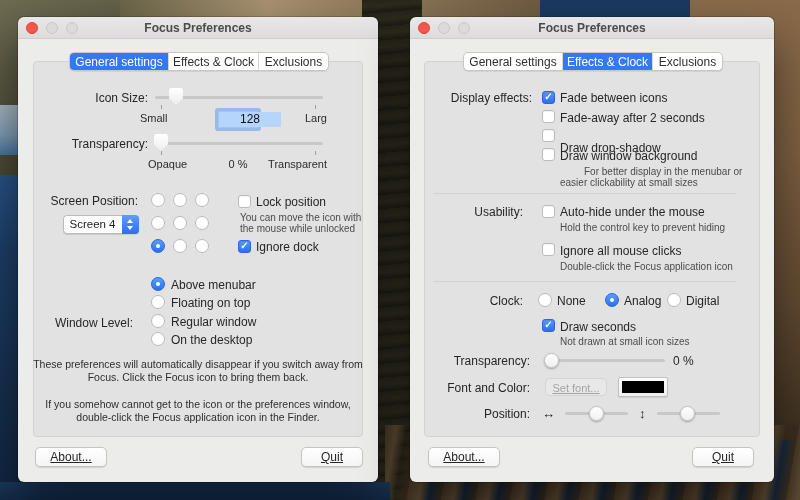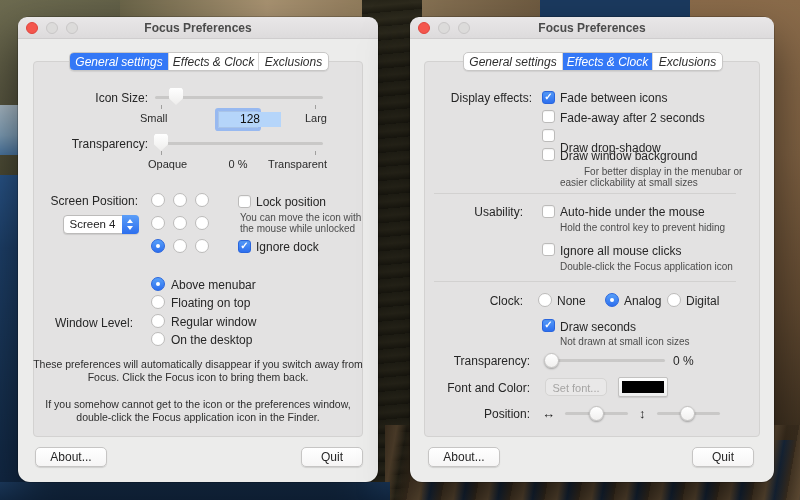--- a/index.html
+++ b/index.html
@@ -20,34 +20,34 @@
   .wp-rightrock { left:690px; top:0; width:110px; height:440px;
     background:linear-gradient(180deg,#8a6b4a 0%,#7c5f41 35%,#5f4830 70%,#3c2f1f 100%); }
   .wp-midrock { left:362px; top:0; width:60px; height:500px;
     background:repeating-linear-gradient(175deg,#262419 0px,#2e2b1e 7px,#1d1b12 14px); }
   .wp-bottomrock { left:385px; top:425px; width:415px; height:75px;
     background:repeating-linear-gradient(100deg,#473826 0px,#5d4a33 12px,#2e241733 22px,#3a2d1e 34px); }
   .wp-bottomsea { left:0; top:482px; width:390px; height:18px;
     background:linear-gradient(180deg,#1c3a5e,#132a46); }
 
   
-  .mac-window { position:absolute; background:#ececeb; border-radius:12px;
+  .mac-window { position:absolute; background:#ececeb; border-radius:6px;
     box-shadow:0 22px 45px rgba(0,0,0,.5), 0 0 0 1px rgba(0,0,0,.18); }
   .titlebar { position:absolute; left:0; top:0; right:0; height:22px;
     background:linear-gradient(180deg,#e9e7e8,#dddbdc); border-bottom:1px solid #cfcdce;
     border-radius:9px 9px 0 0; text-align:center; }
   .title { font-size:12px; line-height:22px; font-weight:bold; color:#4b4b4b; }
   .traffic { position:absolute; left:8px; top:5px; display:flex; gap:8px; }
   .dot { width:12px; height:12px; border-radius:50%; }
   .dot-close { background:#f4564d; border:1px solid #e0443d; }
   .dot-gray { background:#dcdbda; border:1px solid #c9c7c7; }
 
   .tabs { position:absolute; display:flex; height:19px; background:#ffffff;
     border:1px solid #c8c7c6; border-radius:5px; overflow:hidden;
-    box-shadow:0 1px 1px rgba(0,0,0,.08);font-style:italic; }
+    box-shadow:0 1px 1px rgba(0,0,0,.08); }
   .tab { font-size:12px; line-height:19px; text-align:center; color:#2f2f2f;
     border-left:1px solid #d8d7d6; white-space:nowrap; overflow:hidden; }
   .tab:first-child { border-left:none; }
   .tab.active { background:#3478f6; color:#fff; }
 
   .groupbox { position:absolute; background:#e3e2e2; border:1px solid #d3d2d1; border-radius:4px; }
   .divider { position:absolute; height:1px; background:#d2d1d0; }
 
   .lbl { position:absolute; font-size:12px; color:#262626; text-align:right; white-space:nowrap; }
   .txt { position:absolute; font-size:11px; color:#2b2b2b; white-space:nowrap; }
@@ -86,21 +86,21 @@
   .tri { position:absolute; left:5px; width:0; height:0; }
   .tri-up { top:4px; border-left:3.5px solid transparent; border-right:3.5px solid transparent; border-bottom:4px solid #fff; }
   .tri-dn { bottom:4px; border-left:3.5px solid transparent; border-right:3.5px solid transparent; border-top:4px solid #fff; }
 
   .field { position:absolute; background:#fff; border:1px solid #a9c4e8; text-align:center;
     font-size:12px; color:#111; box-shadow:0 0 0 3px rgba(77,144,254,.5); border-radius:1px; }
   .field .sel { background:#b5d5fa; padding:0 21px; line-height:15px; display:inline-block; }
 
   .btn { position:absolute; background:linear-gradient(#ffffff,#f6f5f5); border:1px solid #c6c5c4;
     border-radius:5px; font-size:12px; color:#262626; text-align:center;
-    box-shadow:0 1px 1px rgba(0,0,0,.12); }
+    box-shadow:0 1px 1px rgba(0,0,0,.12);text-decoration:underline; }
   .btn-sm { line-height:18px; }
   .btn.disabled { background:#e9e8e8; border-color:#d5d4d3; color:#a5a4a3; box-shadow:none; font-size:11px; }
 
   .colorwell { position:absolute; background:linear-gradient(#fdfdfd,#eeeeee);
     border:1px solid #c2c1c0; border-radius:2px; padding:3px; box-shadow:0 1px 1px rgba(0,0,0,.1); }
   .colorwell .swatch { width:100%; height:100%; background:#000; }
 
   .arrow { position:absolute; font-size:13px; font-weight:bold; color:#1d1d1d; }
 </style>
 </head>

